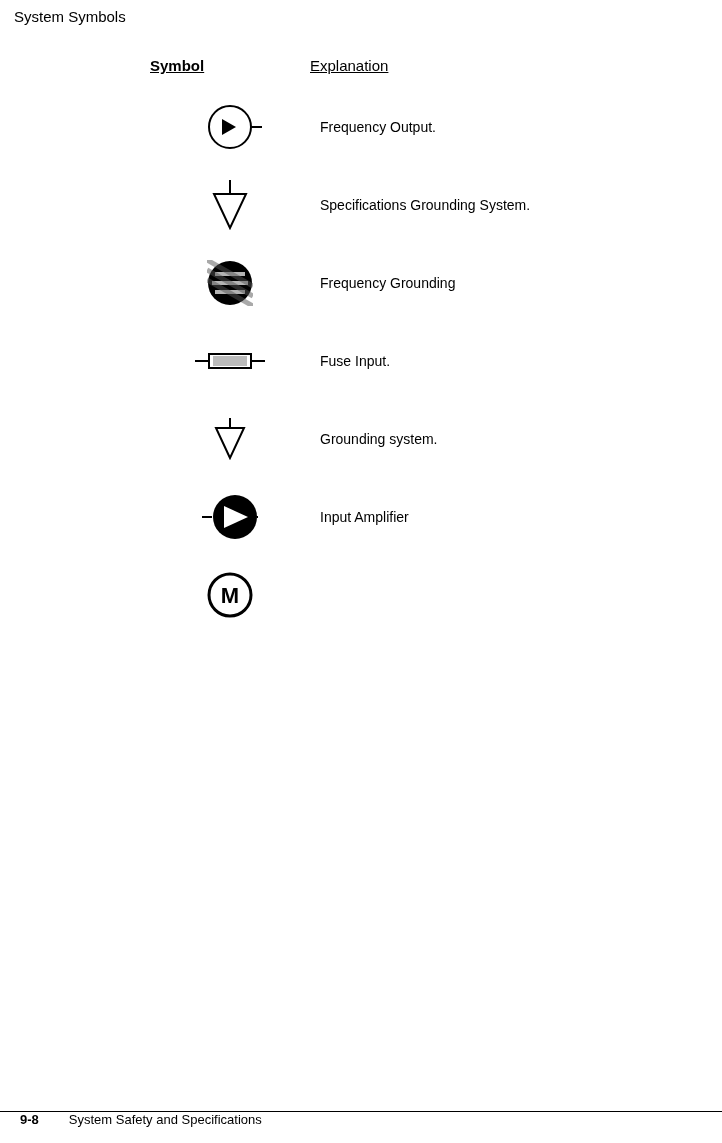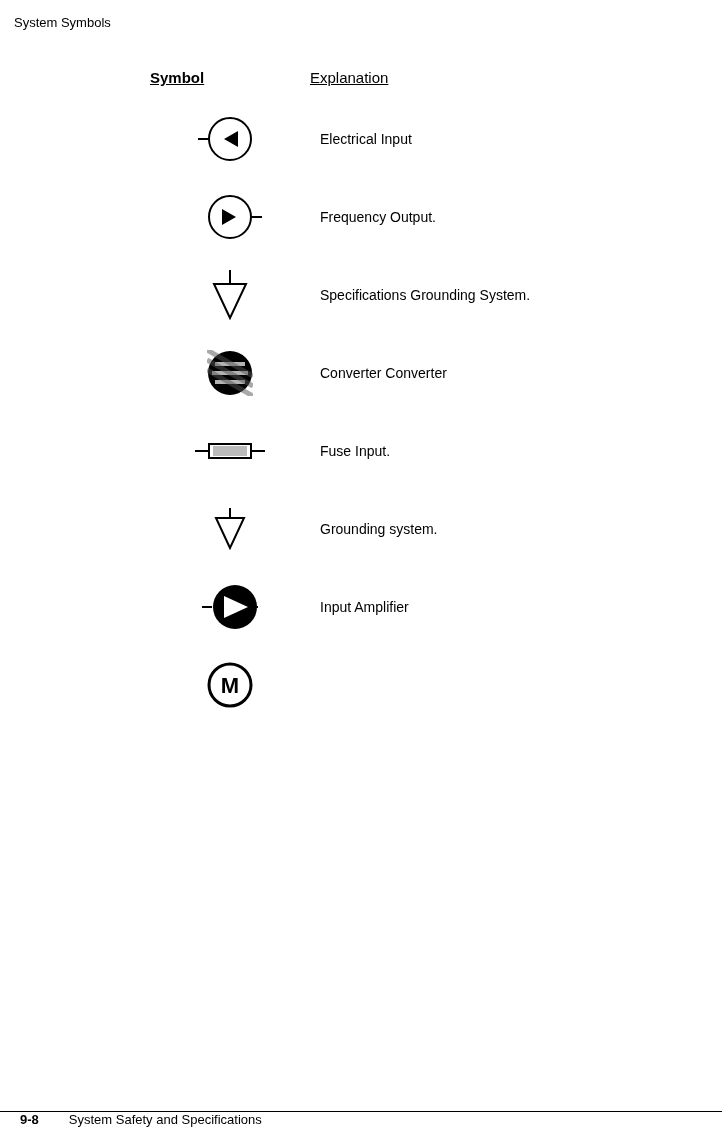--- a/index.html
+++ b/index.html
@@ -6,22 +6,22 @@
     body {
       font-family: Arial, sans-serif;
       font-size: 14px;
       background: #fff;
       color: #000;
       width: 722px;
       min-height: 1143px;
       position: relative;
     }
     .page-header {
-      padding: 15px 14px;
-      font-size: 13px;
+      padding: 8px 14px;
+      font-size: 15px;
     }
     .main-content {
       padding: 10px 30px 40px 30px;
     }
     .table-container {
       margin-left: 120px;
       margin-top: 14px;
     }
     .col-headers {
       display: flex;
@@ -143,28 +143,20 @@
   <span>System Symbols</span>
 </div>
 
 <div class="main-content">
   <div class="table-container">
     <div class="col-headers">
       <div class="col-symbol">Symbol</div>
       <div class="col-explanation">Explanation</div>
     </div>
 
-    <div class="symbol-row">
-      <div class="symbol-cell">
-        <div class="elec-input">
-          <div class="elec-input-inner"></div>
-        </div>
-      </div>
-      <div class="explanation-cell">Electrical Input</div>
-    </div>
 
     <div class="symbol-row">
       <div class="symbol-cell">
         <div class="elec-output">
           <div class="elec-output-inner"></div>
         </div>
       </div>
       <div class="explanation-cell">Frequency Output.</div>
     </div>
 
@@ -186,21 +178,21 @@
           <line x1="5" y1="23" x2="41" y2="23" stroke="#fff" stroke-width="4" opacity="0.7"></line>
           <line x1="8" y1="32" x2="38" y2="32" stroke="#fff" stroke-width="4" opacity="0.7"></line>
           <circle cx="23" cy="23" r="22" fill="none" stroke="#000" stroke-width="0"></circle>
 
           <line x1="0" y1="10" x2="46" y2="36" stroke="#555" stroke-width="5" opacity="0.5"></line>
           <line x1="0" y1="20" x2="46" y2="46" stroke="#555" stroke-width="5" opacity="0.5"></line>
           <line x1="0" y1="0" x2="46" y2="26" stroke="#555" stroke-width="5" opacity="0.5"></line>
           <circle cx="23" cy="23" r="22" fill="none" clip-path="circle(22px at 23px 23px)"></circle>
         </svg>
       </div>
-      <div class="explanation-cell">Converter Converter</div>
+      <div class="explanation-cell">Frequency Grounding</div>
     </div>
 
     <div class="symbol-row">
       <div class="symbol-cell">
         <svg width="70" height="20">
           <line x1="0" y1="10" x2="14" y2="10" stroke="#000" stroke-width="2"></line>
           <rect x="14" y="3" width="42" height="14" fill="#fff" stroke="#000" stroke-width="2"></rect>
           <rect x="18" y="5" width="34" height="10" fill="#bbb" stroke="none"></rect>
           <line x1="56" y1="10" x2="70" y2="10" stroke="#000" stroke-width="2"></line>
         </svg>

